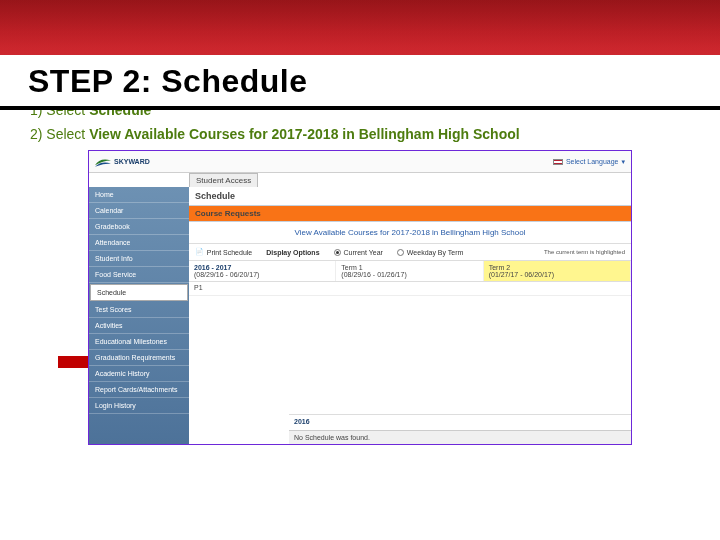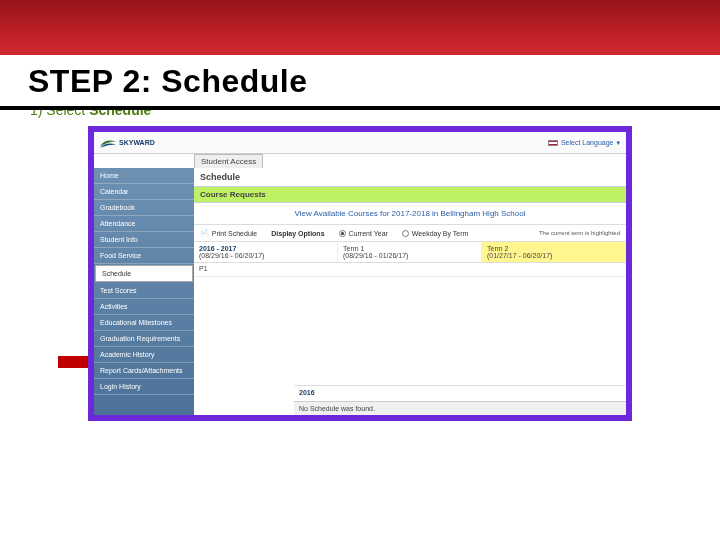--- a/index.html
+++ b/index.html
@@ -19,37 +19,37 @@
   }
   .title-band h1 {
     font-size: 32px; font-weight: 700; color: #000; letter-spacing: .5px;
   }
   .black-bar { position: absolute; top: 106px; left: 0; width: 100%; height: 4px; background: #000; }
   .instructions { padding: 22px 30px 0 30px; font-size: 14px; color: #4d7c0f; }
   .instructions li { list-style: none; margin-bottom: 8px; }
   .instructions .bold { font-weight: 700; }
   .screenshot-wrap { display: flex; justify-content: center; margin-top: 8px; position: relative; }
   .screenshot {
-    width: 544px; height: 295px; background: #fff; border: 6px solid #6d28d9;
+    width: 544px; height: 295px; background: #fff; border: 1px solid #6d28d9;
     font-size: 8px; color: #444; position: relative;
   }
   .ss-top { height: 22px; border-bottom: 1px solid #cfcfcf; display: flex; align-items: center; justify-content: space-between; padding: 0 6px; background: #fafafa; }
   .ss-logo { display: flex; align-items: center; gap: 3px; }
   .ss-logo .swoosh { width: 16px; height: 10px; }
   .ss-logo-text { font-size: 7px; font-weight: 700; color: #1a3e6b; }
   .ss-toplink { color: #2a5da8; font-size: 7px; display: flex; align-items: center; gap: 3px; }
   .ss-flag { width: 10px; height: 6px; background: linear-gradient(to bottom,#b22234 0 33%,#fff 33% 66%,#b22234 66%); border:1px solid #888; }
   .ss-tab { position:absolute; top:22px; left:100px; font-size:8px; padding:2px 6px; background:#eee; border:1px solid #bbb; border-bottom:none; }
   .ss-body { position: absolute; top: 36px; left: 0; right: 0; bottom: 0; display: flex; }
   .ss-side { width: 100px; background: linear-gradient(to bottom,#6d91b3,#4d7299); display:flex; flex-direction:column; }
   .ss-side div { font-size: 7px; color: #fff; padding: 4px 6px; border-bottom: 1px solid rgba(255,255,255,.25); }
   .ss-side .sel { background:#fff; color:#333; border:1px solid #aaa; margin:1px; }
   .ss-main { flex:1; background:#fff; position:relative; }
   .ss-hdr { font-weight:700; font-size:9px; padding:4px 6px; }
-  .ss-sub { background:#bef264; padding:3px 6px; font-weight:700; font-size:8px; border-top:1px solid #c5d0dc; border-bottom:1px solid #c5d0dc; }
+  .ss-sub { background:#f97316; padding:3px 6px; font-weight:700; font-size:8px; border-top:1px solid #c5d0dc; border-bottom:1px solid #c5d0dc; }
   .ss-link-row { text-align:center; padding:6px 4px; color:#2a5da8; font-size:8px; border-bottom:1px solid #ddd; }
   .ss-opts { display:flex; gap:14px; padding:4px 6px; font-size:7px; color:#333; border-bottom:1px solid #ddd; align-items:center; }
   .ss-opts .grp { display:flex; align-items:center; gap:3px; }
   .ss-opts .lbl { font-weight:700; }
   .ss-radio { width:7px; height:7px; border-radius:50%; border:1px solid #777; display:inline-block; }
   .ss-radio.on::after { content:""; display:block; width:3px; height:3px; background:#333; border-radius:50%; margin:1px; }
   .ss-note { margin-left:auto; font-size:6px; color:#555; }
   .ss-terms { display:flex; border-bottom:1px solid #ddd; }
   .ss-terms .col { flex:1; padding:3px 5px; font-size:7px; border-right:1px solid #eee; }
   .ss-terms .yr { font-weight:700; color:#1a3e6b; }
@@ -73,20 +73,23 @@
   <div class="header-overlay"></div>
   <div class="title-band">
     <h1>STEP 2: Schedule</h1>
   </div>
   <div class="black-bar"></div>
 </div>
 
 <ul class="instructions">
   <li>
     <span>1)  Select </span><span class="bold">Schedule</span>
+  </li>
+  <li>
+    <span>2)  Select </span><span class="bold">View Available Courses for 2017-2018 in Bellingham High School</span>
   </li>
 </ul>
 
 <div class="arrow red-down">
   <div class="shaft"></div>
     <div class="head"></div>
 </div>
 <div class="arrow red-right">
   <div class="shaft"></div>
     <div class="head"></div>

